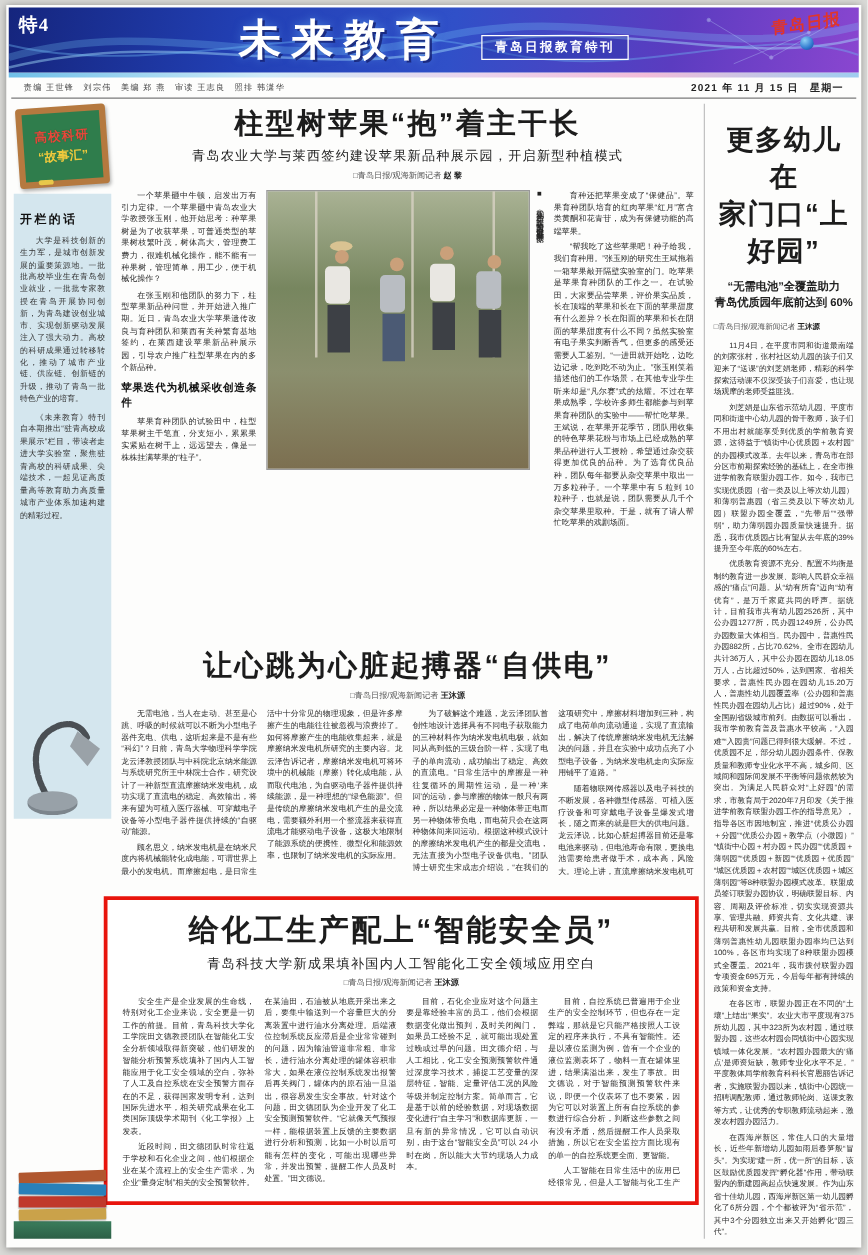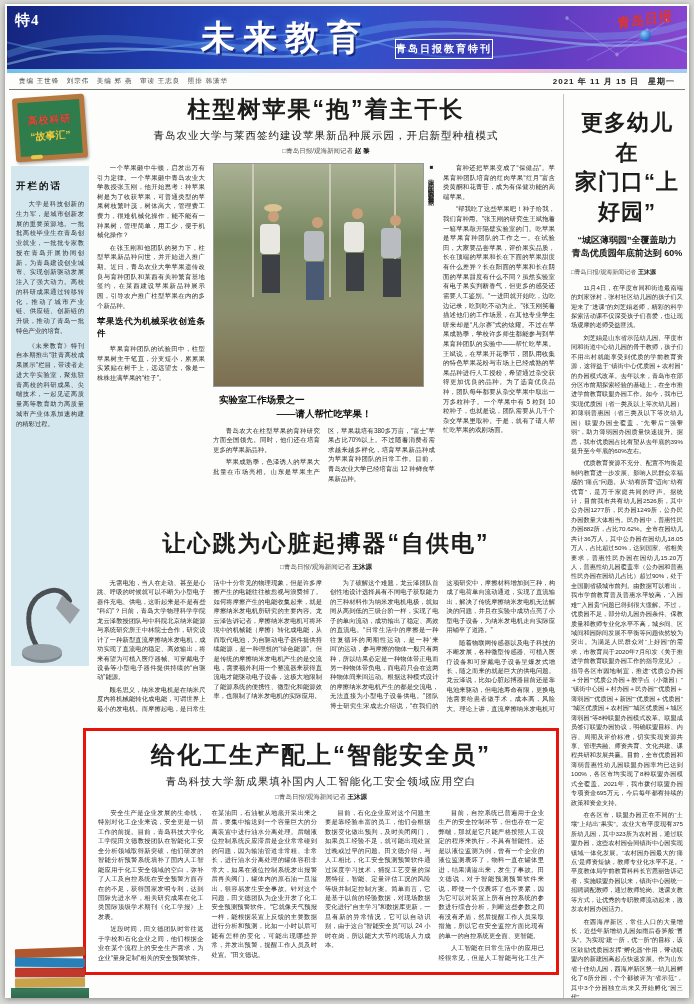--- a/index.html
+++ b/index.html
@@ -11,30 +11,30 @@
     --panel-blue:#d4e6ee;
     --ink:#1c1c1c;
     --body-ink:#2b2b2b;
   }
   *{box-sizing:border-box;margin:0;padding:0;}
   html,body{width:694px;}
   body{background:#d9d9d6;font-family:"Liberation Sans","DejaVu Sans",sans-serif;}
   .page{position:relative;width:684px;height:994px;margin:4px auto 6px;background:#fdfdfc;
         box-shadow:0 1px 6px rgba(0,0,0,.4);overflow:hidden;}
   
-  .banner{position:relative;margin:2px 2px 0;height:63px;overflow:hidden;
+  .banner{position:relative;margin:2px 2px 0;height:52px;overflow:hidden;
           background:linear-gradient(100deg,#15257d 0%,#2240b5 28%,#3050c8 52%,#5b3cc0 78%,#8a46d0 100%);}
   .banner svg.waves{position:absolute;inset:0;width:100%;height:100%;}
   .page-tag{position:absolute;left:8px;top:5px;color:#fff;font-size:15px;font-weight:bold;
             font-family:"Liberation Serif","DejaVu Serif",serif;letter-spacing:1px;}
   .banner-center{position:absolute;inset:0;display:flex;align-items:center;justify-content:center;gap:14px;}
   .banner-title{color:#fff;font-size:34px;font-weight:bold;letter-spacing:8px;
                 font-family:"Liberation Sans",sans-serif;
                 text-shadow:2px 2px 0 rgba(20,30,110,.8),0 0 8px rgba(120,200,255,.5);}
-  .banner-subtitle{color:#fff;border:1px solid #fff;padding:2px 0;font-size:10px;font-weight:bold;
+  .banner-subtitle{color:#fff;border:1px solid #fff;padding:2px 10px;font-size:10px;font-weight:bold;
                    letter-spacing:2px;align-self:flex-end;margin-bottom:10px;background:rgba(30,50,160,.35);margin-left:12px;}
   .masthead{position:absolute;right:14px;top:4px;text-align:center;}
   .masthead .mast-text{color:#e0352b;font-size:13px;font-weight:bold;font-family:"Liberation Serif","DejaVu Serif",serif;
                        transform:rotate(-8deg) skewX(-6deg);display:inline-block;letter-spacing:1px;}
   .masthead .mast-globe{width:11px;height:11px;border-radius:50%;margin:1px auto 0;
                         background:radial-gradient(circle at 35% 30%,#8fd0f5,#2f78cf 60%,#143f8f);}
   .banner-strip{height:4px;margin:0 2px;
     background:linear-gradient(90deg,#6fbfe8,#cfeaf8 30%,#e9d3ec 55%,#f2bcd9 75%,#9fcdf0 100%);}
   
   .meta-row{display:flex;justify-content:space-between;align-items:center;
@@ -212,29 +212,20 @@
                 <div class="legs jeans" style="left:44%;top:44%"></div>
                 <div class="head" style="left:66%;top:20%"></div>
                 <div class="torso" style="left:62%;top:26%"></div>
                 <div class="legs" style="left:63%;top:40%"></div>
                 <div class="head" style="left:84%;top:23%"></div>
                 <div class="torso grey" style="left:80%;top:29%"></div>
                 <div class="legs" style="left:81%;top:43%"></div>
               </div>
               <div class="vcaption">■ 张玉刚（右二）团队在实验田中记录柱型苹果数据。</div>
             </div>
-            <div class="lab-box">
-              <div class="lab-title t1">实验室工作场景之一</div>
-              <div class="lab-title t2">——请人帮忙吃苹果！</div>
-              <div class="lab-text">
-
-              <p>青岛农大在柱型苹果的育种研究方面全国领先。同时，他们还在培育更多的苹果新品种。</p>
-                  <p>苹果成熟季，色泽诱人的苹果大批量在市场亮相。山东是苹果主产区，苹果栽培有380多万亩，“富士”苹果占比70%以上。不过随着消费者需求越来越多样化，培育苹果新品种成为苹果育种团队的日常工作。目前，青岛农业大学已经培育出 12 种鲜食苹果新品种。</p>
-                </div>
-            </div>
           </div>
           <div class="a1-col4">
             <p>育种还把苹果变成了“保健品”。苹果育种团队培育的红肉苹果“红月”富含类黄酮和花青苷，成为有保健功能的高端苹果。</p>
             <p>“帮我吃了这些苹果吧！种子给我，我们育种用。”张玉刚的研究生王斌拖着一箱苹果敲开隔壁实验室的门。吃苹果是苹果育种团队的工作之一。在试验田，大家要品尝苹果，评价果实品质，长在顶端的苹果和长在下面的苹果甜度有什么差异？长在阳面的苹果和长在阴面的苹果甜度有什么不同？虽然实验室有电子果实判断香气，但更多的感受还需要人工鉴别。“一进田就开始吃，边吃边记录，吃到吃不动为止。”张玉刚笑着描述他们的工作场景，在其他专业学生听来却是“凡尔赛”式的炫耀。不过在苹果成熟季，学校许多师生都能参与到苹果育种团队的实验中——帮忙吃苹果。王斌说，在苹果开花季节，团队用收集的特色苹果花粉与市场上已经成熟的苹果品种进行人工授粉，希望通过杂交获得更加优良的品种。为了选育优良品种，团队每年都要从杂交苹果中取出一万多粒种子。一个苹果中有 5 粒到 10 粒种子，也就是说，团队需要从几千个杂交苹果里取种。于是，就有了请人帮忙吃苹果的戏剧场面。</p>
           </div>
         </div>
       </div>
 
       <div class="article2">
         <div class="headline h2">让心跳为心脏起搏器“自供电”</div>
@@ -270,21 +261,21 @@
         </div>
       </div>
     </div>
 
     <div class="rightcol">
       <div class="r-headline">
         <div>更多幼儿在</div>
         <div>家门口“上好园”</div>
       </div>
       <div class="r-subhead">
-        <div>“城区薄弱园”全覆盖助力</div>
+        <div>“无需电池”全覆盖助力</div>
         <div>青岛优质园年底前达到 60%</div>
       </div>
       <div class="r-byline">
         <span>□青岛日报/观海新闻记者</span>
         <b>王沐源</b>
       </div>
       <div class="r-body">
 
       <p>11月4日，在平度市同和街道最南端的刘家张村，张村社区幼儿园的孩子们又迎来了“送课”的刘芝娟老师，精彩的科学探索活动课不仅深受孩子们喜爱，也让现场观摩的老师受益匪浅。</p>
           <p>刘芝娟是山东省示范幼儿园、平度市同和街道中心幼儿园的骨干教师，孩子们不用出村就能享受到优质的学前教育资源，这得益于“镇街中心优质园＋农村园”的办园模式改革。去年以来，青岛市在部分区市前期探索经验的基础上，在全市推进学前教育联盟办园工作。如今，我市已实现优质园（省一类及以上等次幼儿园）和薄弱普惠园（省三类及以下等次幼儿园）联盟办园全覆盖，“先带后”“强带弱”，助力薄弱园办园质量快速提升。据悉，我市优质园占比有望从去年底的39%提升至今年底的60%左右。</p>

